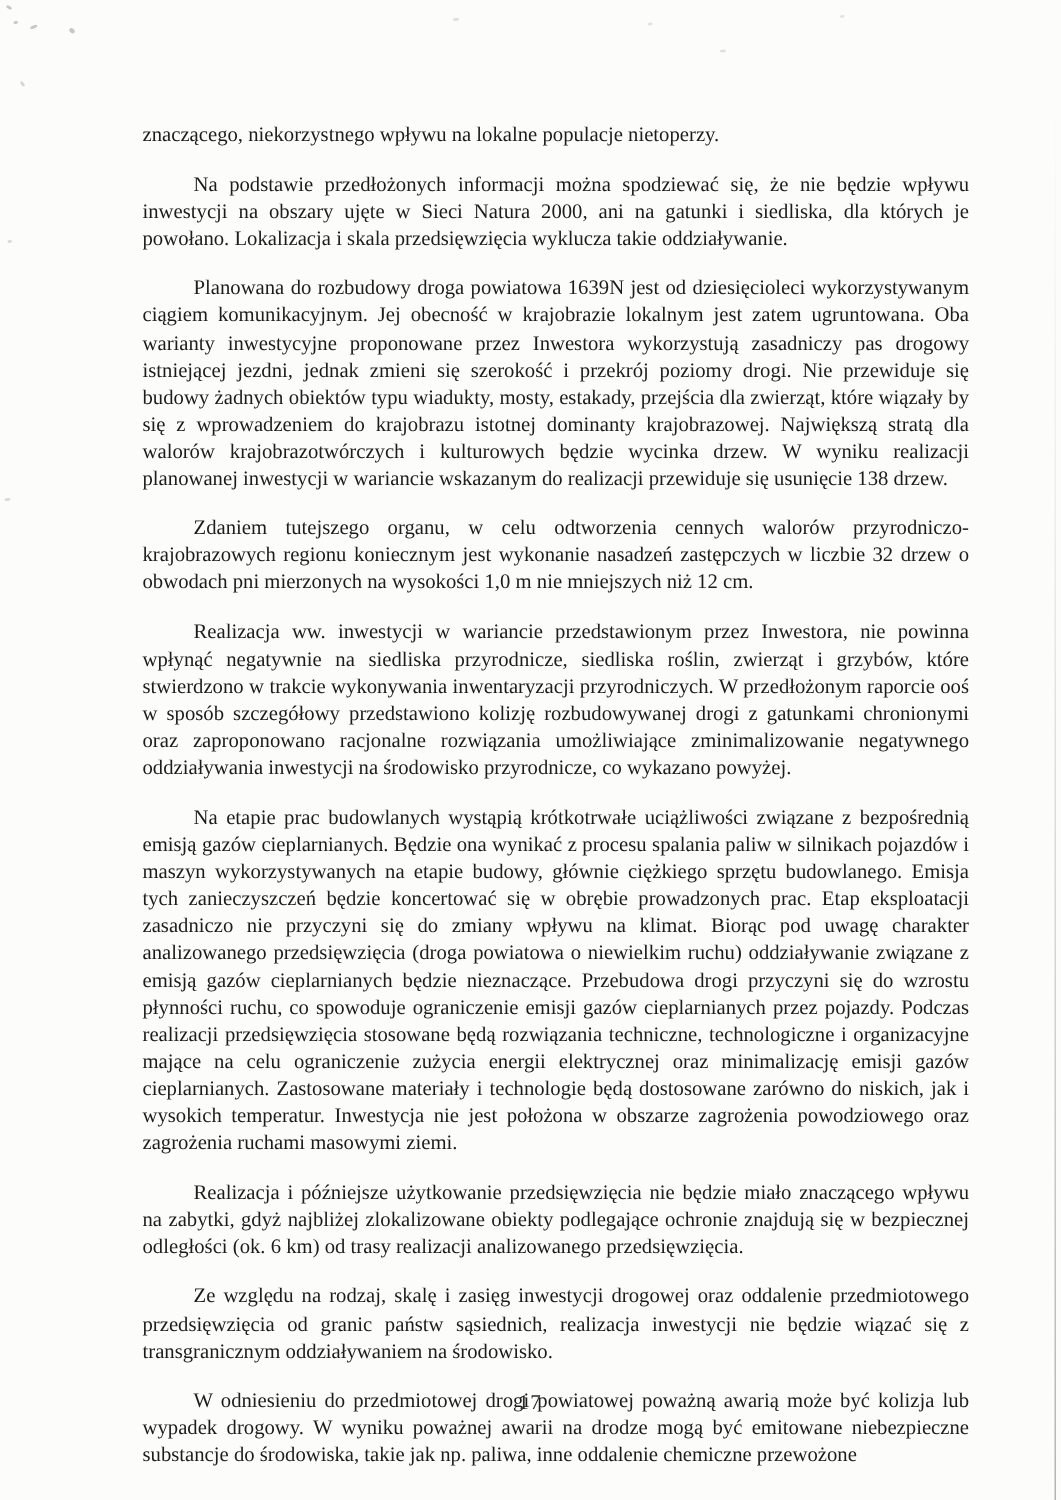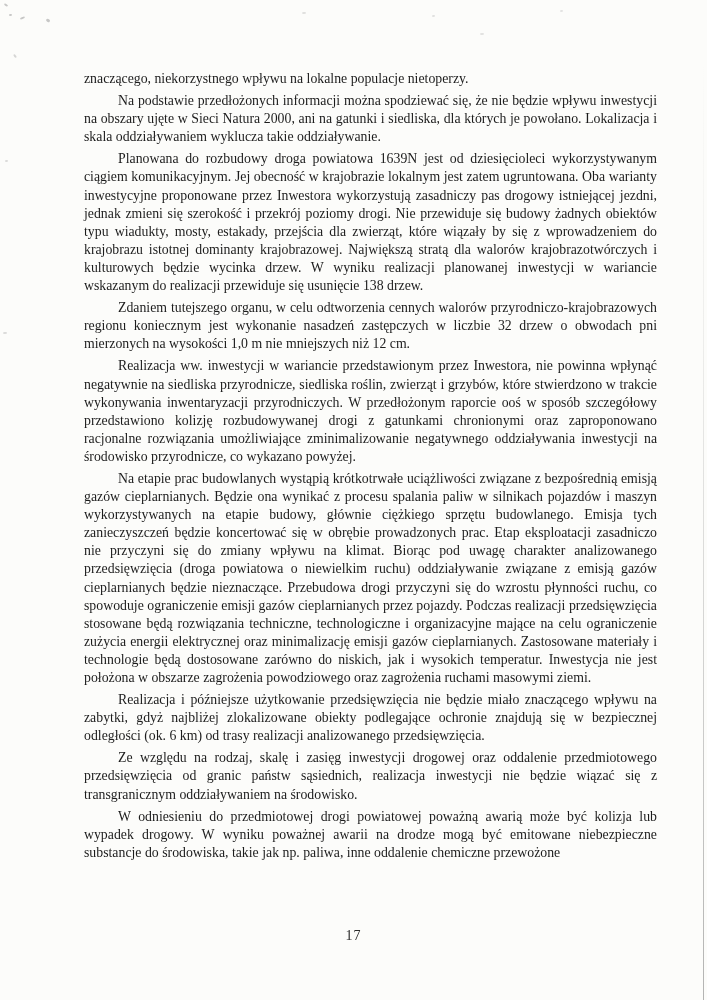--- a/index.html
+++ b/index.html
@@ -25,21 +25,21 @@
     top: 66px;
     width: 581px;
     font-size: 13.8px;
     line-height: 18.1px;
     color: #1c1c1c;
     text-align: justify;
     -webkit-hyphens: auto;
     hyphens: auto;
   }
   .text-block p {
-    margin: 4px;
+    margin: 15px;
     padding: 0;
   }
   .text-block p.indent {
     text-indent: 34px;
   }
   .page-number {
     position: absolute;
     top: 928px;
     left: 0;
     width: 707px;
@@ -92,21 +92,21 @@
   <div class="artifact a6"></div>
   <div class="artifact a7"></div>
   <div class="artifact a8"></div>
   <div class="artifact a9"></div>
   <div class="artifact a10"></div>
   <div class="artifact a11"></div>
   <div class="edge-line"></div>
 
   <div class="text-block">
       <p>znaczącego, niekorzystnego wpływu na lokalne populacje nietoperzy.</p>
-      <p class="indent">Na podstawie przedłożonych informacji można spodziewać się, że nie będzie wpływu inwestycji na obszary ujęte w Sieci Natura 2000, ani na gatunki i siedliska, dla których je powołano. Lokalizacja i skala oddziaływaniem wyklucza takie oddziaływanie.</p>
+      <p class="indent">Na podstawie przedłożonych informacji można spodziewać się, że nie będzie wpływu inwestycji na obszary ujęte w Sieci Natura 2000, ani na gatunki i siedliska, dla których je powołano. Lokalizacja i skala przedsięwzięcia wyklucza takie oddziaływanie.</p>
       <p class="indent">Planowana do rozbudowy droga powiatowa 1639N jest od dziesięcioleci wykorzystywanym ciągiem komunikacyjnym. Jej obecność w krajobrazie lokalnym jest zatem ugruntowana. Oba warianty inwestycyjne proponowane przez Inwestora wykorzystują zasadniczy pas drogowy istniejącej jezdni, jednak zmieni się szerokość i przekrój poziomy drogi. Nie przewiduje się budowy żadnych obiektów typu wiadukty, mosty, estakady, przejścia dla zwierząt, które wiązały by się z wprowadzeniem do krajobrazu istotnej dominanty krajobrazowej. Największą stratą dla walorów krajobrazotwórczych i kulturowych będzie wycinka drzew.  W wyniku realizacji planowanej inwestycji w wariancie wskazanym do realizacji przewiduje się usunięcie 138 drzew.</p>
       <p class="indent">Zdaniem tutejszego organu, w celu odtworzenia cennych walorów przyrodniczo-krajobrazowych regionu koniecznym jest wykonanie nasadzeń zastępczych w liczbie 32 drzew o obwodach pni mierzonych na wysokości 1,0 m nie mniejszych niż 12 cm.</p>
       <p class="indent">Realizacja ww. inwestycji w wariancie przedstawionym przez Inwestora, nie powinna wpłynąć negatywnie na siedliska przyrodnicze, siedliska roślin, zwierząt i grzybów, które stwierdzono w trakcie wykonywania inwentaryzacji przyrodniczych. W przedłożonym raporcie ooś w sposób szczegółowy przedstawiono kolizję rozbudowywanej drogi z gatunkami chronionymi oraz zaproponowano racjonalne rozwiązania umożliwiające zminimalizowanie negatywnego oddziaływania inwestycji na środowisko przyrodnicze, co wykazano powyżej.</p>
       <p class="indent">Na etapie prac budowlanych wystąpią krótkotrwałe uciążliwości związane z bezpośrednią emisją gazów cieplarnianych. Będzie ona wynikać z procesu spalania paliw w silnikach pojazdów i maszyn wykorzystywanych na etapie budowy, głównie ciężkiego sprzętu budowlanego. Emisja tych zanieczyszczeń będzie koncertować się w obrębie prowadzonych prac. Etap eksploatacji zasadniczo nie przyczyni się do zmiany wpływu na klimat. Biorąc pod uwagę charakter analizowanego przedsięwzięcia (droga powiatowa o niewielkim ruchu) oddziaływanie związane z emisją gazów cieplarnianych będzie nieznaczące. Przebudowa drogi przyczyni się do wzrostu płynności ruchu, co spowoduje ograniczenie emisji gazów cieplarnianych przez pojazdy.  Podczas realizacji przedsięwzięcia stosowane będą rozwiązania techniczne, technologiczne i organizacyjne mające na celu ograniczenie zużycia energii elektrycznej oraz minimalizację emisji gazów cieplarnianych. Zastosowane materiały i technologie będą dostosowane zarówno do niskich, jak i wysokich temperatur. Inwestycja nie jest położona w obszarze zagrożenia powodziowego oraz zagrożenia ruchami masowymi ziemi.</p>
       <p class="indent">Realizacja i  późniejsze użytkowanie przedsięwzięcia nie będzie miało znaczącego wpływu na zabytki, gdyż najbliżej zlokalizowane obiekty podlegające ochronie znajdują się w bezpiecznej odległości (ok. 6 km) od trasy realizacji analizowanego przedsięwzięcia.</p>
       <p class="indent">Ze względu na rodzaj, skalę i zasięg inwestycji drogowej oraz oddalenie przedmiotowego przedsięwzięcia od granic państw sąsiednich, realizacja inwestycji nie będzie wiązać się z transgranicznym oddziaływaniem na środowisko.</p>
       <p class="indent">W odniesieniu do przedmiotowej drogi powiatowej poważną awarią może być kolizja lub wypadek drogowy. W wyniku poważnej awarii na drodze mogą być emitowane niebezpieczne substancje do środowiska, takie jak np. paliwa, inne oddalenie chemiczne przewożone</p>
     </div>
 
   <div class="page-number">17</div>

